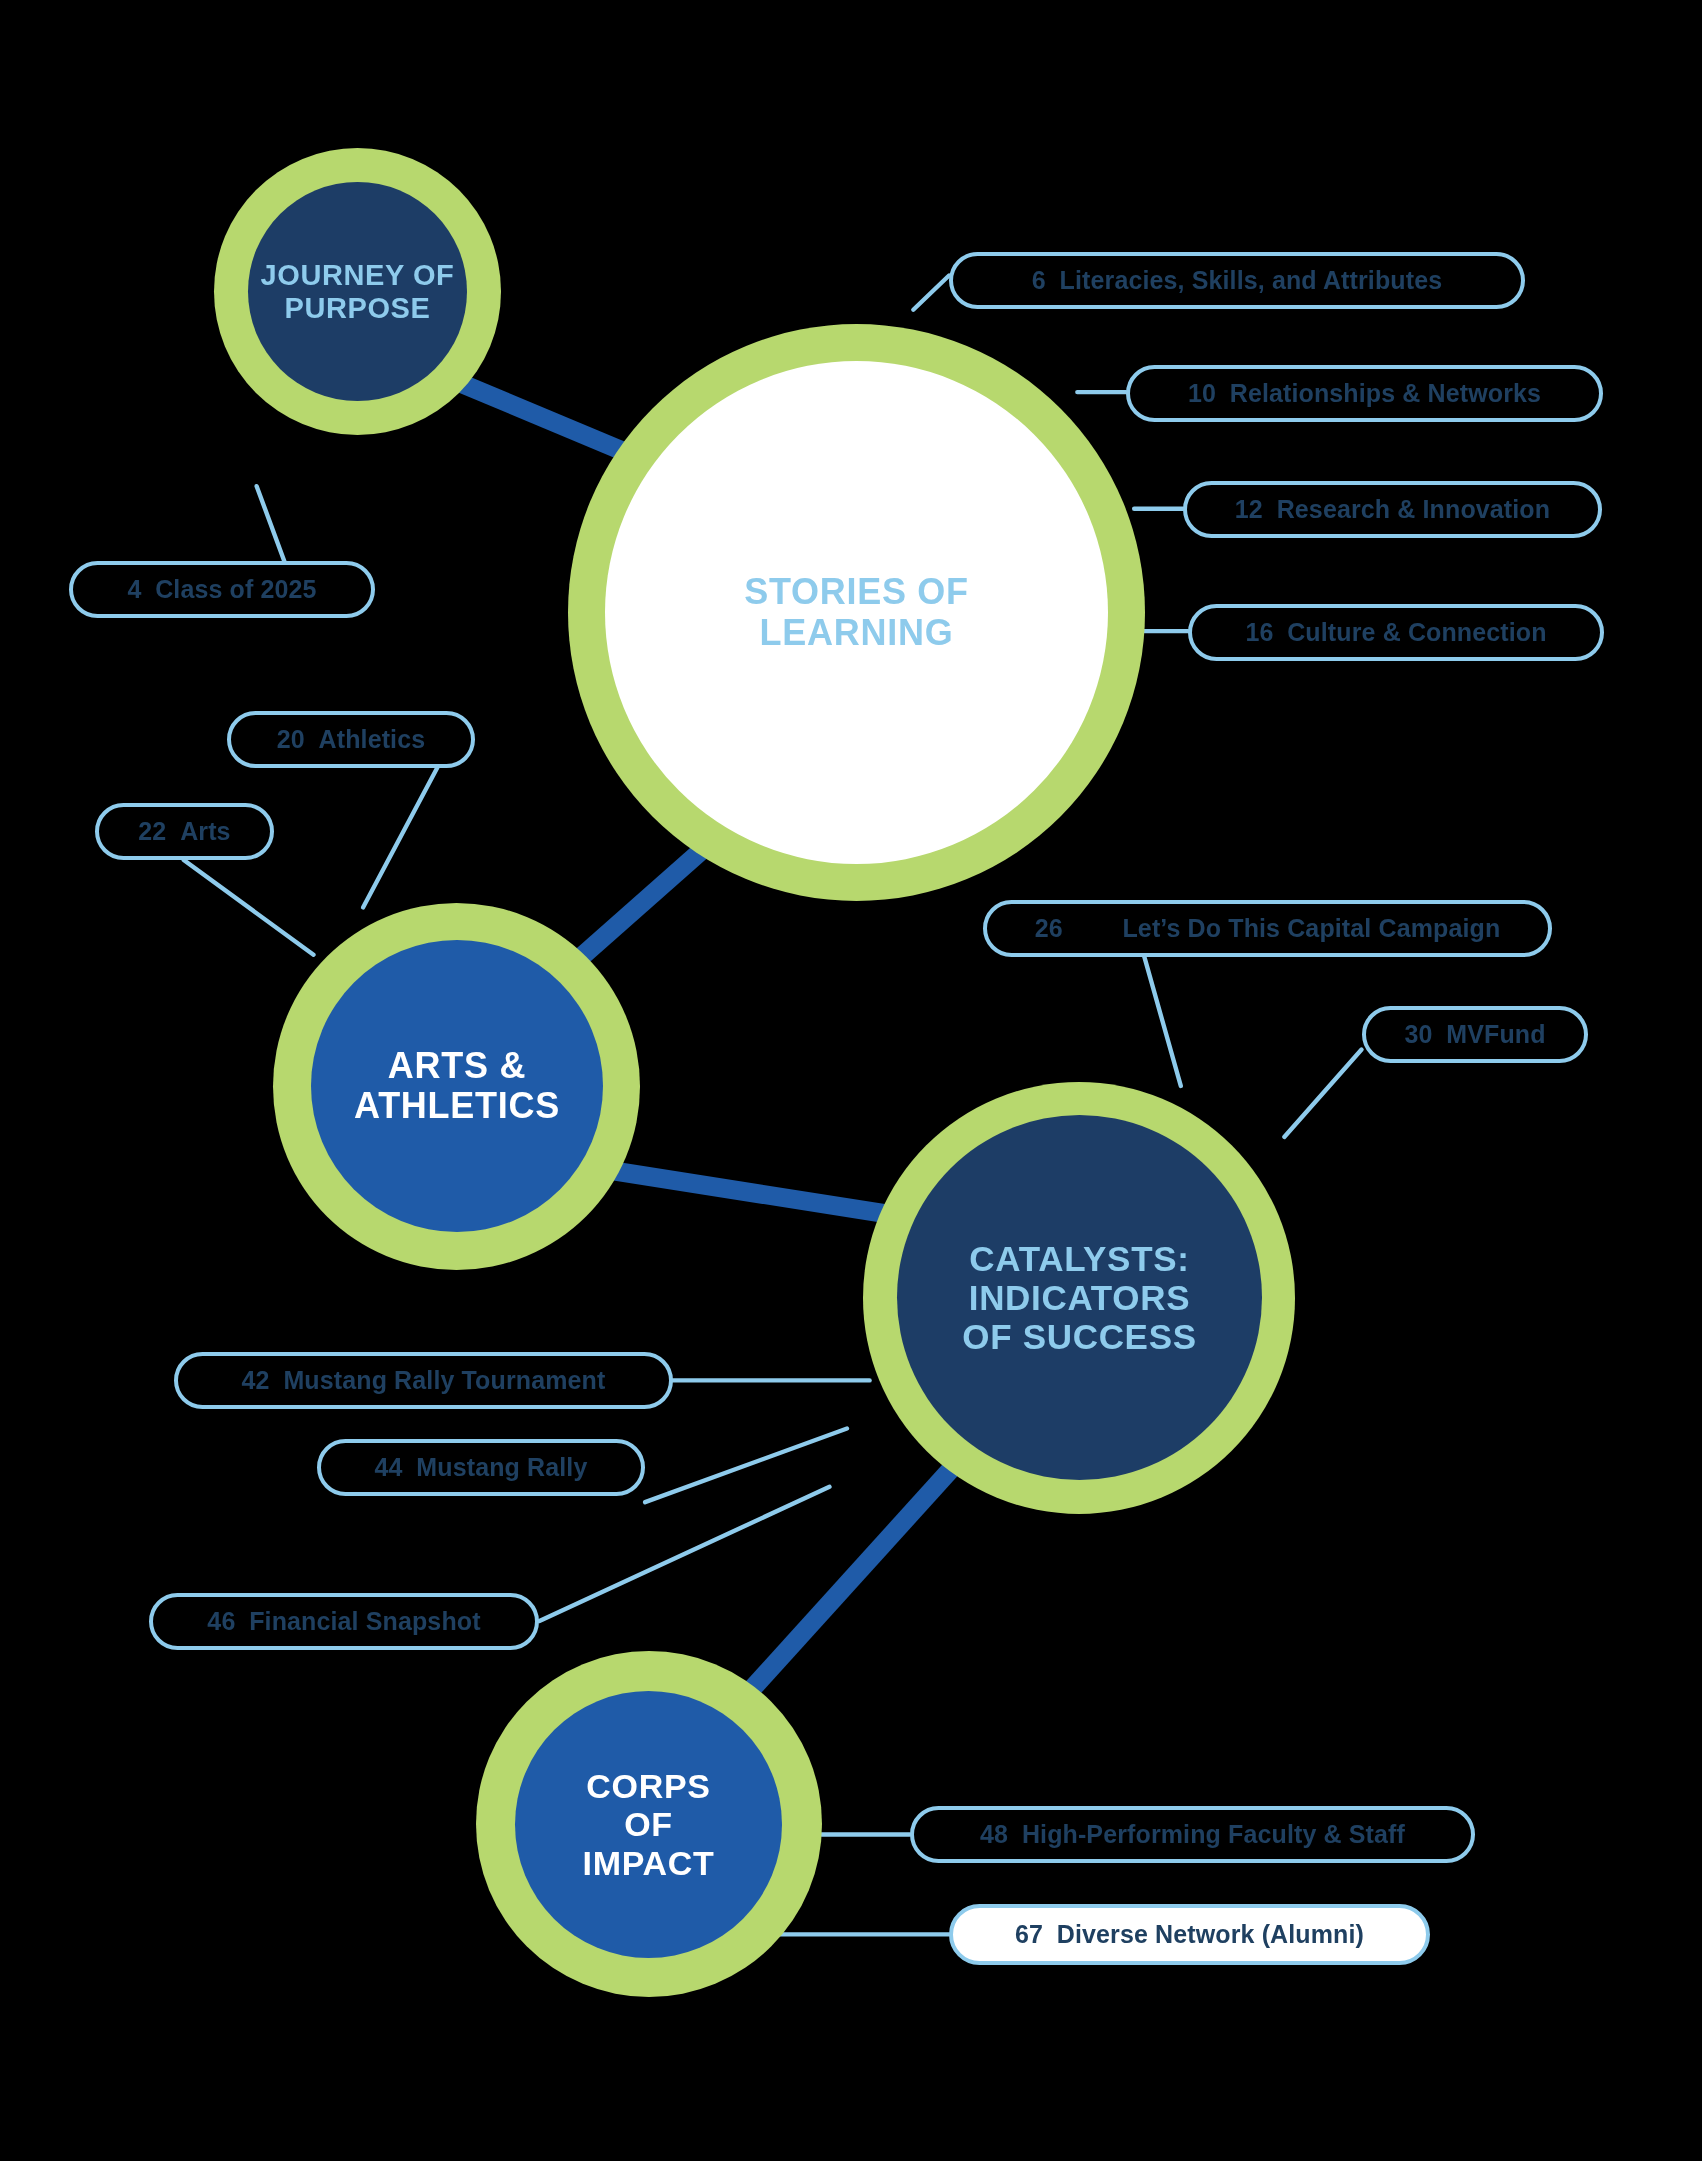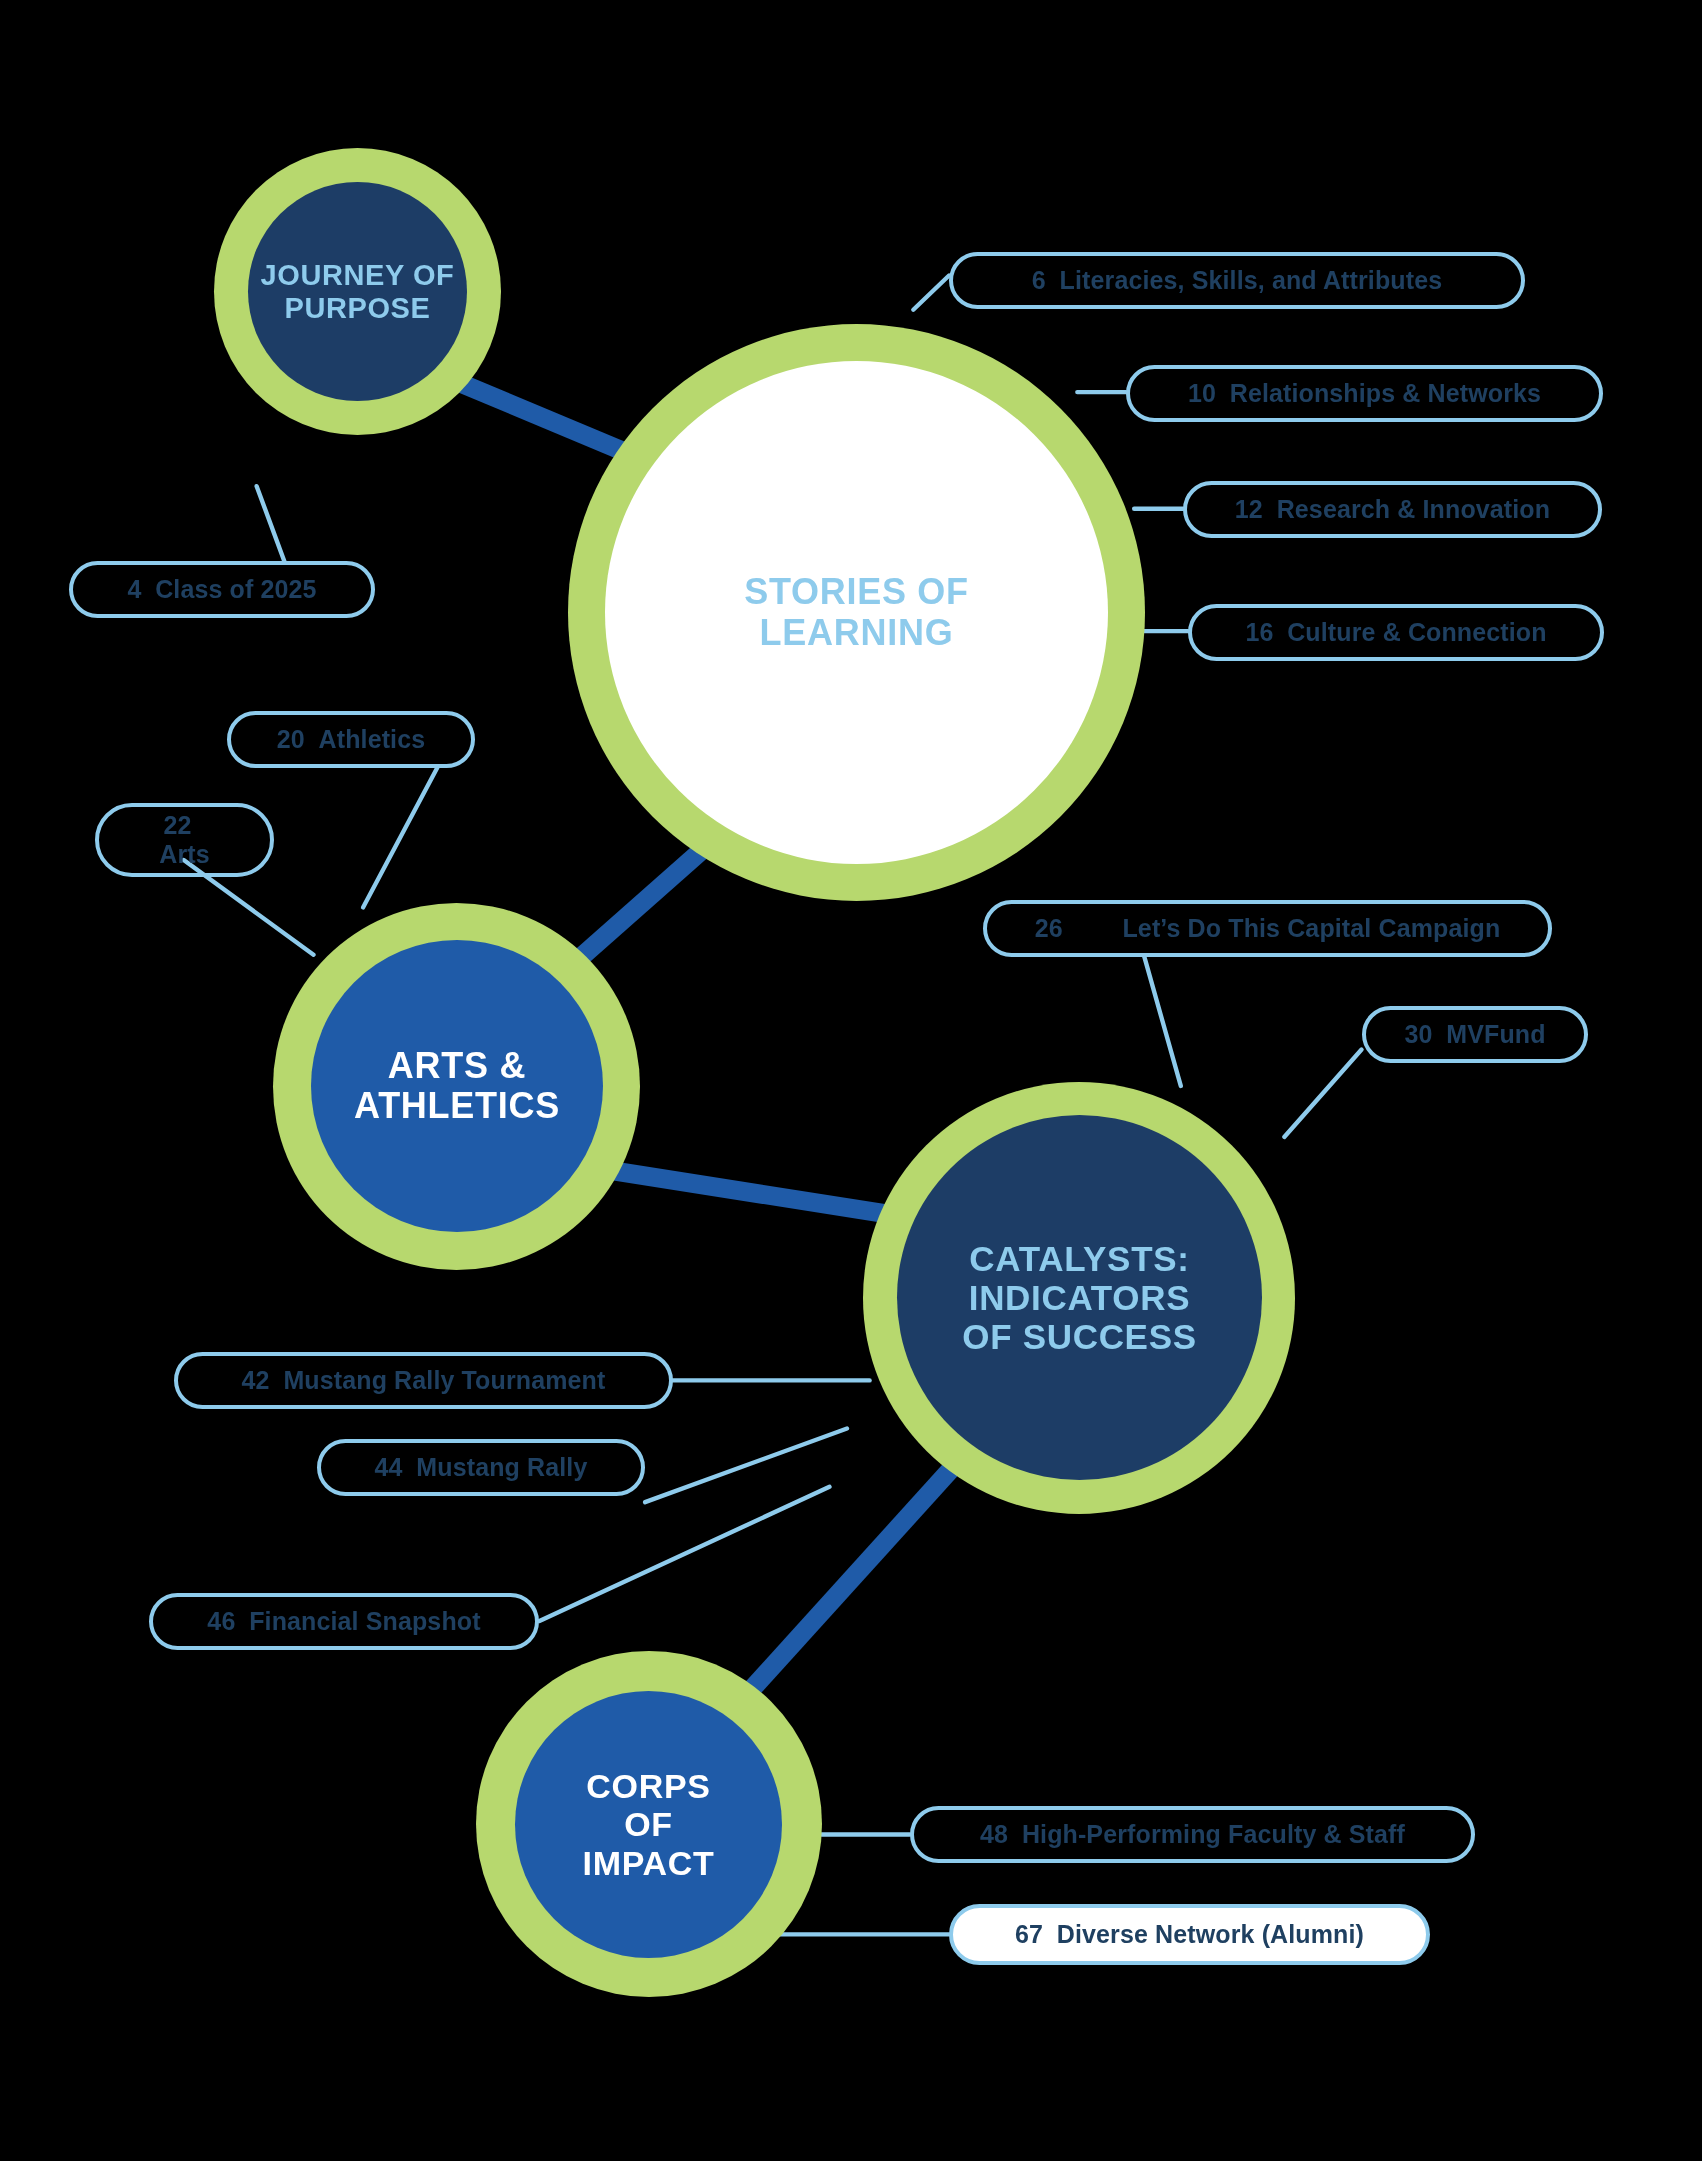--- a/index.html
+++ b/index.html
@@ -89,21 +89,21 @@
         <span>Culture &amp; Connection</span>
       </div>
       <div class="pill" style="left: 69px; top: 561px; width: 306px; height: 57px; font-size: 25px; border-color: rgb(142, 203, 236); color: rgb(31, 64, 97);">
         <span class="num">4</span>
         <span>Class of 2025</span>
       </div>
       <div class="pill" style="left: 227px; top: 711px; width: 248px; height: 57px; font-size: 25px; border-color: rgb(142, 203, 236); color: rgb(31, 64, 97);">
         <span class="num">20</span>
         <span>Athletics</span>
       </div>
-      <div class="pill" style="left: 95px; top: 803px; width: 179px; height: 74px; font-size: 25px; border-color: rgb(142, 203, 236); color: rgb(31, 64, 97); flex-direction: column;">
+      <div class="pill" style="left: 95px; top: 803px; width: 179px; height: 57px; font-size: 25px; border-color: rgb(142, 203, 236); color: rgb(31, 64, 97);">
         <span class="num">22</span>
         <span>Arts</span>
       </div>
       <div class="pill" style="left: 983px; top: 900px; width: 569px; height: 57px; font-size: 25px; border-color: rgb(142, 203, 236); color: rgb(31, 64, 97); gap: 46px;">
         <span class="num">26</span>
         <span>Let’s Do This Capital Campaign</span>
       </div>
       <div class="pill" style="left: 1362px; top: 1006px; width: 226px; height: 57px; font-size: 25px; border-color: rgb(142, 203, 236); color: rgb(31, 64, 97);">
         <span class="num">30</span>
         <span>MVFund</span>

